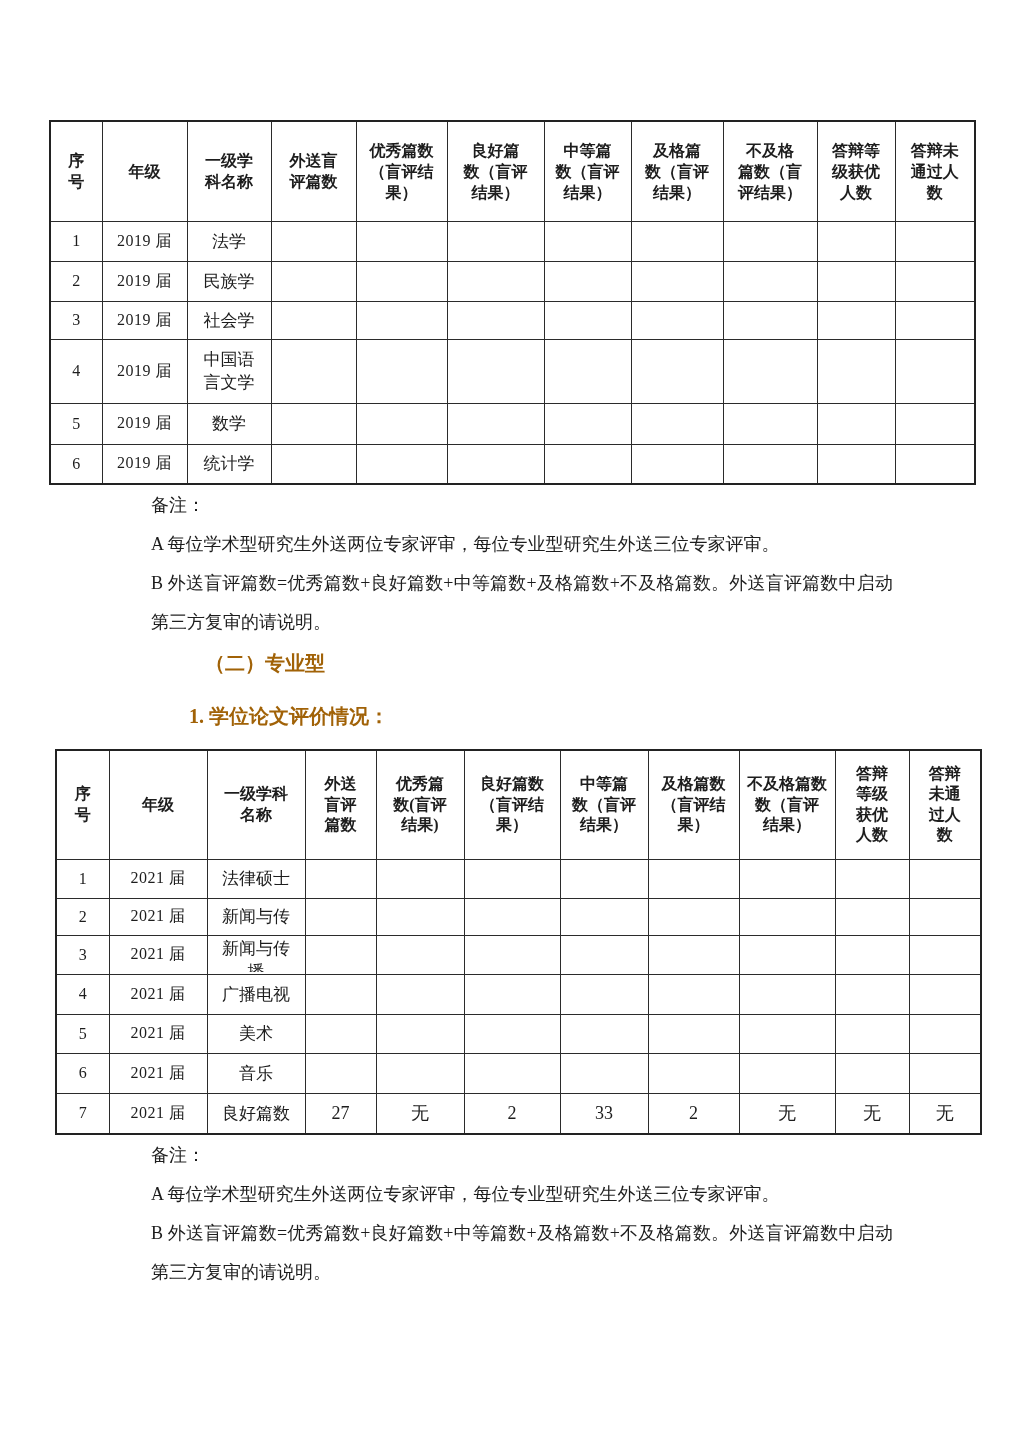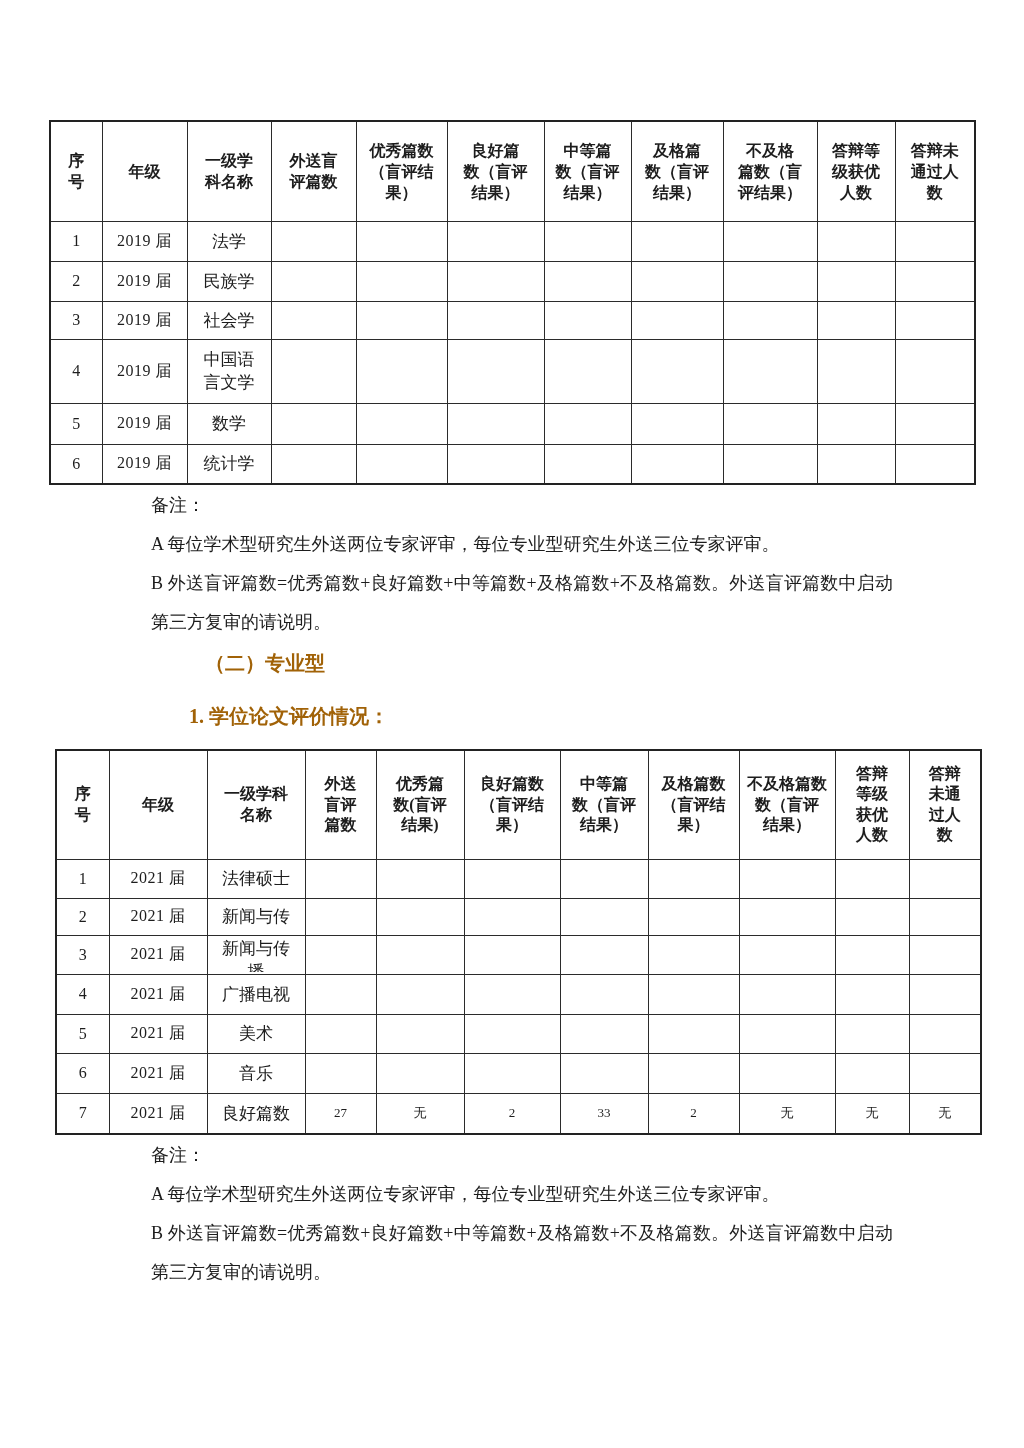--- a/index.html
+++ b/index.html
@@ -29,21 +29,21 @@
   table.doc-table th {
     font-weight: 700;
     font-size: 16px;
     line-height: 21px;
     white-space: pre-line;
   }
   #t2 th { line-height: 20.5px; }
   td.c-no   { font-size: 16px; }
   td.c-year { font-size: 16px; letter-spacing: 0.5px; }
   td.c-subj { font-size: 17px; white-space: pre-line; line-height: 23px; }
-  td.c-val  { font-size: 13px; text-align: left; padding-left: 8px; }
+  td.c-val  { font-size: 18px; text-align: left; padding-left: 8px; }
   td.c-val.center { text-align: center; padding-left: 0; }
   .clip { height: 35px; overflow: hidden; line-height: 23px; white-space: pre-line; }
   .notes {
     position: absolute;
     width: 742px;
     font-size: 18px;
     line-height: 39px;
     color: #1d1d1d;
     text-align: justify;
   }

